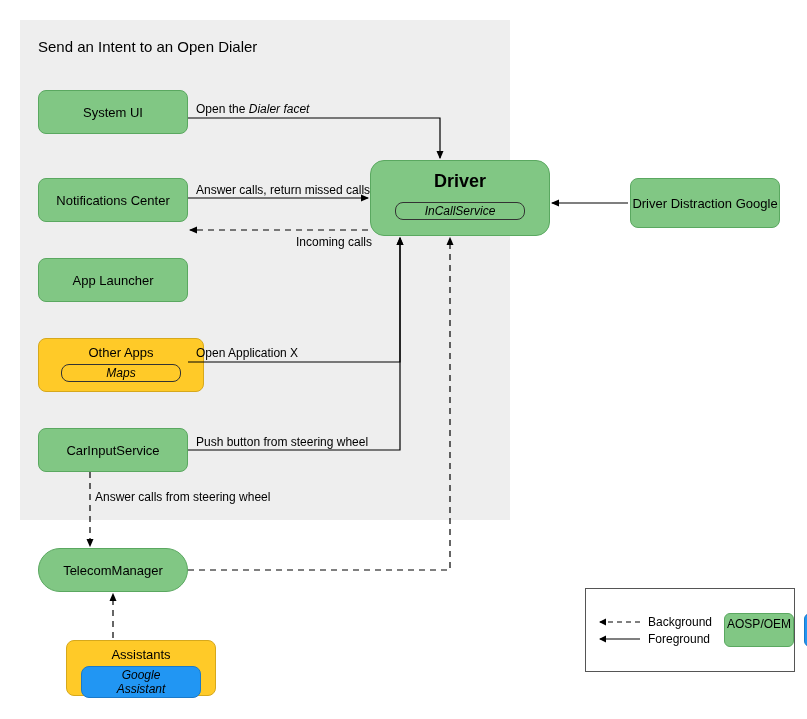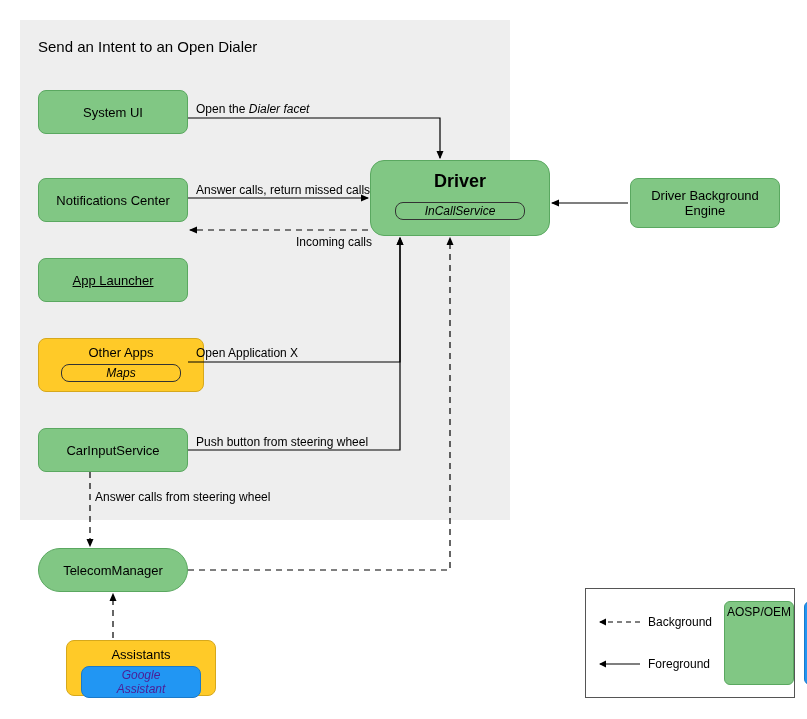--- a/index.html
+++ b/index.html
@@ -36,21 +36,21 @@
   .blue { background: #2196F3; border: 1px solid #1b7ac9; color: #4c1d95; }
   .sub {
     margin-top: 4px;
     font-style: italic;
     font-size: 12px;
     border: 1px solid #333;
     border-radius: 8px;
     padding: 1px 14px;
     background: inherit;
   }
-  .sub.blue-sub { background: #2196F3; border-color: #1b7ac9; color:#4c1d95; }
+  .sub.blue-sub { background: #2196F3; border-color: #1b7ac9; color:#000000; }
   .label {
     position: absolute;
     font-size: 12px;
     white-space: nowrap;
   }
   .legend {
     position: absolute;
     border: 1px solid #555;
     background: #fff;
   }
@@ -80,21 +80,21 @@
 <div class="title" style="left:38px; top:38px;">Send an Intent to an Open Dialer</div>
 
 <div class="node green" style="left:38px; top:90px; width:150px; height:44px;">
   <span>System UI</span>
 </div>
 
 <div class="node green" style="left:38px; top:178px; width:150px; height:44px;">
   <span>Notifications Center</span>
 </div>
 
-<div class="node green" style="left:38px; top:258px; width:150px; height:44px;text-decoration:underline;">
+<div class="node green" style="left:38px; top:258px; width:150px; height:44px;">
   <span>App Launcher</span>
 </div>
 
 <div class="node yellow" style="left:38px; top:338px; width:166px; height:54px; justify-content:flex-start; padding-top:6px;">
   <span>Other Apps</span>
   <span class="sub" style="background:#FFCA28; width:120px; text-align:center;">Maps</span>
 </div>
 
 <div class="node green" style="left:38px; top:428px; width:150px; height:44px;">
   <span>CarInputService</span>
@@ -108,33 +108,33 @@
   <span>Assistants</span>
   <span class="sub blue-sub" style="width:120px; text-align:center;">Google Assistant</span>
 </div>
 
 <div class="node green" style="left:370px; top:160px; width:180px; height:76px; border-radius:14px; justify-content:flex-start; padding-top:10px;">
   <span style="font-size:18px; font-weight:bold;">Driver</span>
   <span class="sub" style="background:#81C784; width:130px; text-align:center; margin-top:10px;">InCallService</span>
 </div>
 
 <div class="node green" style="left:630px; top:178px; width:150px; height:50px; text-align:center;">
-  <span>Driver Background Engine</span>
+  <span>Driver Distraction Google</span>
 </div>
 
 <div class="label" style="left:196px; top:102px;">
   <span>Open the </span><i>Dialer facet</i>
 </div>
 <div class="label" style="left:196px; top:183px;">Answer calls, return missed calls</div>
 <div class="label" style="left:296px; top:235px;">Incoming calls</div>
 <div class="label" style="left:196px; top:346px;text-align:center;">Open Application X</div>
 <div class="label" style="left:196px; top:435px;">Push button from steering wheel</div>
 <div class="label" style="left:95px; top:490px;">Answer calls from steering wheel</div>
 
-<div class="legend" style="left:585px; top:588px; width:210px; height:110px; padding:12px 10px; display:flex; gap:12px;">
+<div class="legend" style="left:585px; top:588px; width:210px; height:84px; padding:24px 10px; display:flex; gap:12px;">
   <div style="display:flex; flex-direction:column; justify-content:space-around; height:100%; flex:1;">
     <div class="legend-row">
       <svg width="46" height="12">
         <defs>
             <marker id="la1" markerWidth="6" markerHeight="6" refX="5" refY="3" orient="auto">
           <path d="M0,0 L6,3 L0,6 Z" fill="#000"></path>
             </marker>
           </defs>
         <line x1="44" y1="6" x2="4" y2="6" stroke="#000" stroke-width="1.2" stroke-dasharray="5,4" marker-end="url(#la1)"></line>
       </svg>

